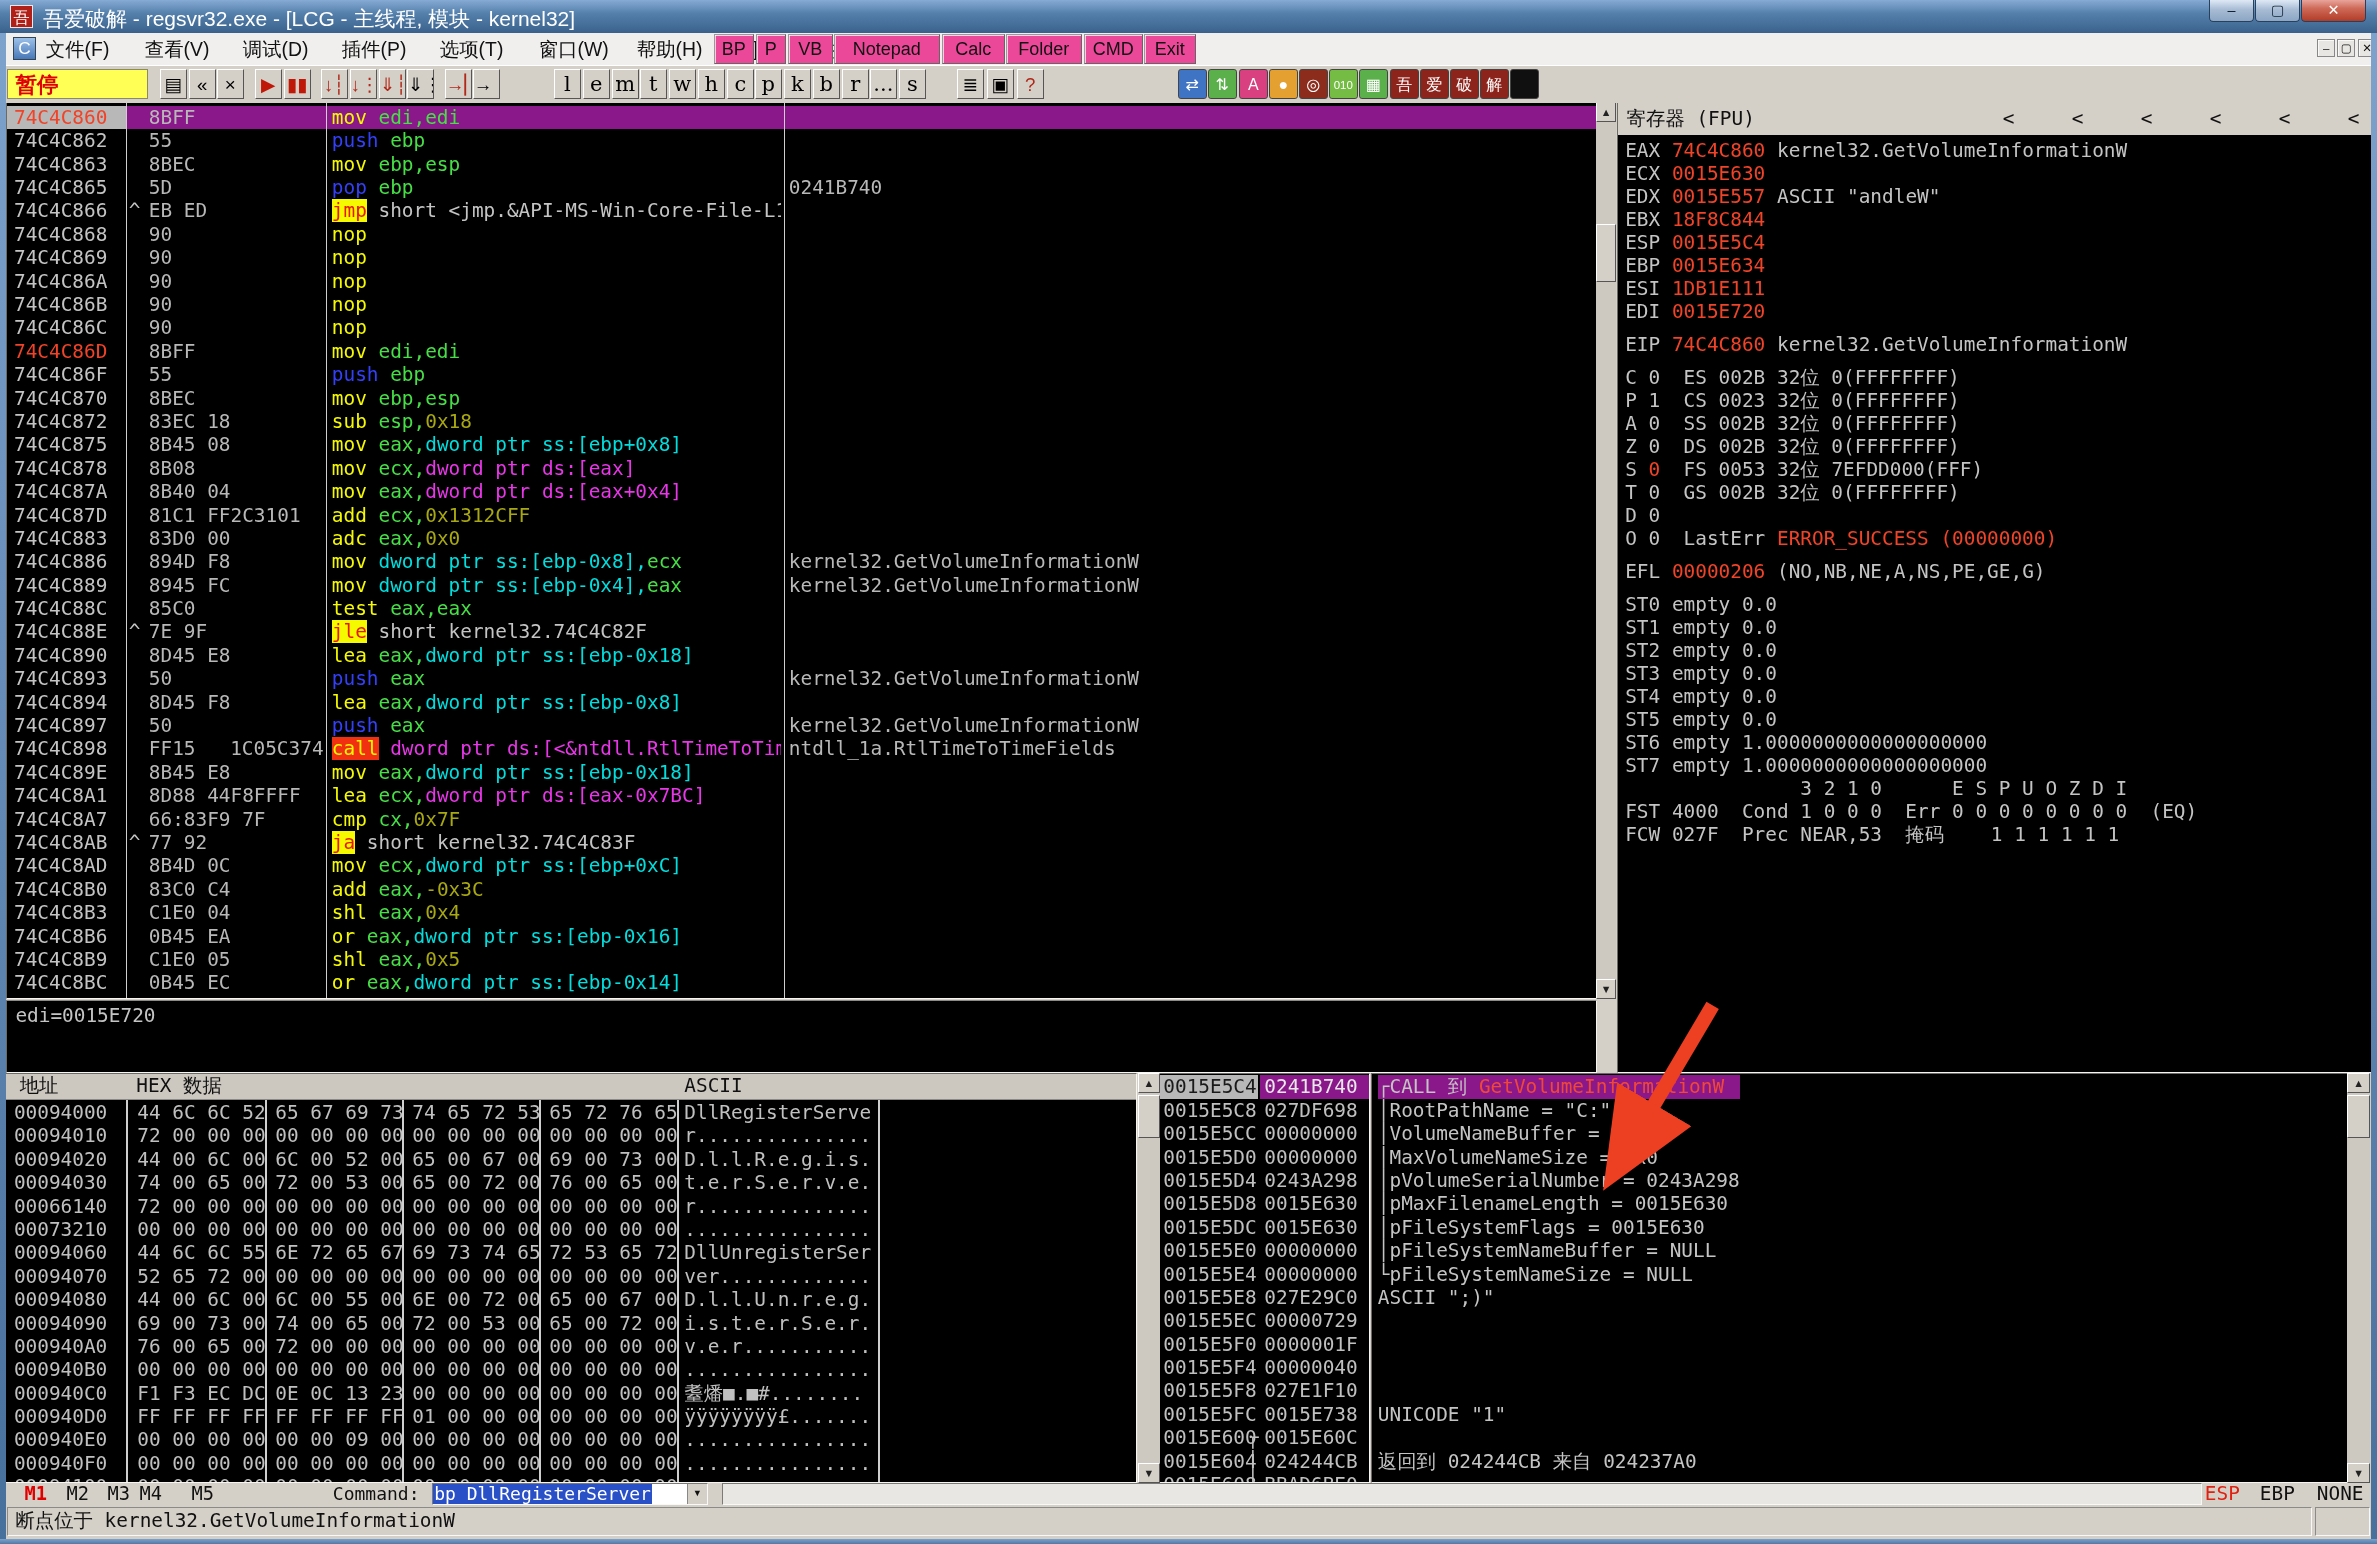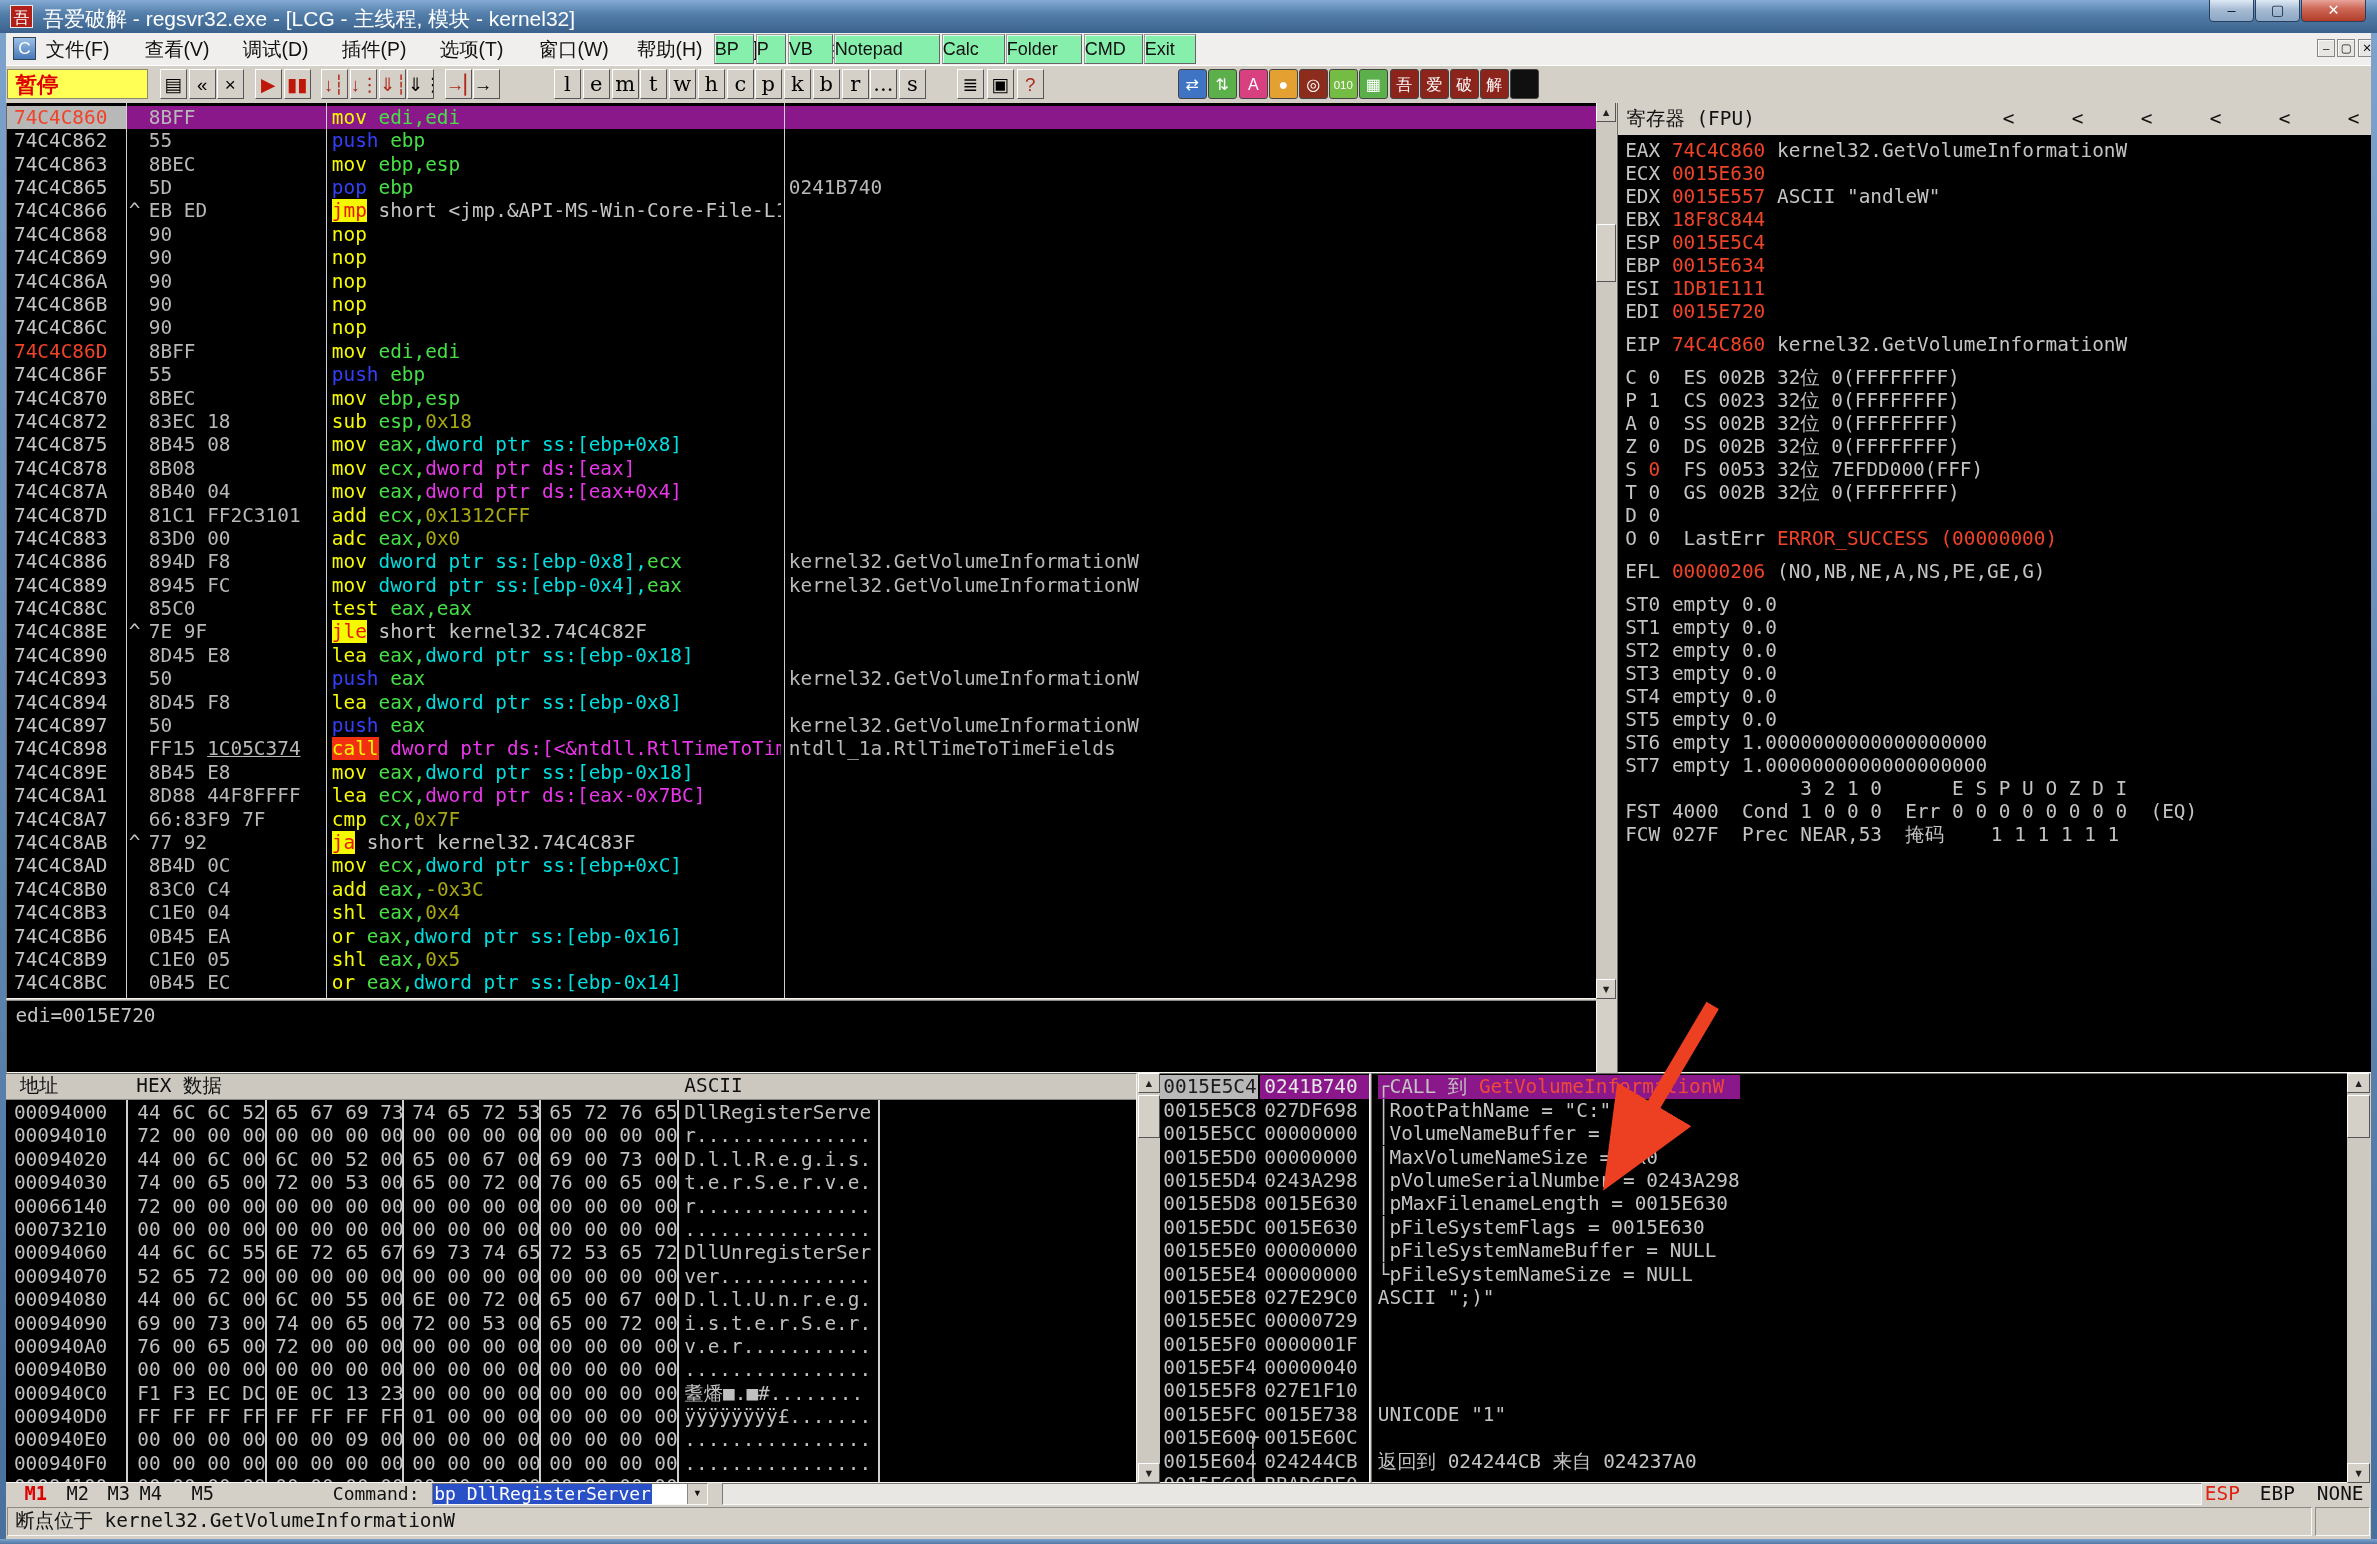--- a/index.html
+++ b/index.html
@@ -20,23 +20,23 @@
   .wbtn{position:absolute;top:0;height:21.6px;border:0.7px solid #27405e;border-top:none;
     background:linear-gradient(#dfe9f5,#a8bcd4 45%,#8ba6c4);border-radius:0 0 4.3px 4.3px;color:#123;
     font-size:14.4px;text-align:center;line-height:20px;box-sizing:border-box;}
   #btn-min{left:2209px;width:45px;} #btn-max{left:2255px;width:45px;}
   #btn-close{left:2301px;width:65px;background:linear-gradient(#e8a49b,#cf6a58 40%,#b13c28);color:#fff;}
   
   #menubar{position:absolute;left:5.8px;right:5.8px;top:33px;height:32px;background:#f0efee;border-bottom:0.7px solid #b8b4ac;z-index:30;}
   #menu-cicon{position:absolute;left:7.2px;top:4.3px;width:23px;height:23px;background:linear-gradient(#9cc0e8,#4878b8);
     border:0.7px solid #345;color:#fff;font-size:17.3px;text-align:center;line-height:21.6px;box-sizing:border-box;}
   .mitem{position:absolute;top:0;height:32px;line-height:32px;font-size:19.4px;color:#111;white-space:pre;}
-  .pbtn{position:absolute;top:1.4px;height:30px;background:#86efac;border:0.7px solid #999;
+  .pbtn{position:absolute;top:1.4px;height:30px;background:#ec4899;border:0.7px solid #999;
     border-right-color:#666;border-bottom-color:#666;box-shadow:inset 0.7px 0.7px 0 #fff;
-    font-size:18px;color:#111;text-align:left;line-height:29px;box-sizing:border-box;}
+    font-size:18px;color:#111;text-align:center;line-height:29px;box-sizing:border-box;}
   .mdibtn{position:absolute;top:5.8px;width:18.7px;height:18.7px;background:#e8e6e2;border:0.7px solid #888;
     box-shadow:inset 0.7px 0.7px 0 #fff;font-size:11.5px;text-align:center;line-height:17.3px;color:#111;box-sizing:border-box;}
   
   #toolbar{position:absolute;left:5.8px;right:5.8px;top:65px;height:37px;background:#d4d0c8;border-top:0.7px solid #fff;z-index:30;}
   #pause-box{position:absolute;left:1.4px;top:2.9px;width:141px;height:30px;background:#ffff55;border:0.7px solid #8a8a6a;
     color:#e00000;font-size:21.6px;line-height:29px;padding-left:7.2px;box-sizing:border-box;font-weight:bold;}
   .tbtn{position:absolute;top:2.9px;width:27px;height:30px;background:#d4d0c8;border:0.7px solid #fff;
     border-right-color:#555;border-bottom-color:#555;text-align:center;line-height:29px;font-size:18.7px;
     box-sizing:border-box;white-space:nowrap;overflow:hidden;}
   .tbtn.serif{font-family:"DejaVu Serif",serif;font-size:21px;}
@@ -53,21 +53,21 @@
   .da{position:absolute;left:0;width:119px;padding-left:7.2px;box-sizing:border-box;color:#c4c4c4;}
   .sel .da{background:#b8b8b8;}
   .da.red{color:#f04328;}
   .dm{position:absolute;left:122px;width:18.7px;color:#c4c4c4;}
   .db{position:absolute;left:142px;width:175px;color:#b8b8b8;overflow:hidden;}
   .di{position:absolute;left:325px;width:449px;overflow:hidden;}
   .dc{position:absolute;left:782px;right:0;color:#b8b8b8;overflow:hidden;}
   .tw{color:#c4c4c4;} .ty{color:#f6fa00;} .tb{color:#3340f8;} .tg{color:#46e046;}
   .tc{color:#00dede;} .tm{color:#e836e8;} .to{color:#a8a812;} .tr{color:#f04328;}
   .tj{background:#f6fa00;color:#e81800;} .tcl{background:#f03010;color:#f6fa00;}
-  .tu{text-decoration:underline;}
+  .tu{margin-left:23px;}
   .thr{color:#f04838;}
   
   #infostrip{left:5.8px;top:1000px;width:1591px;height:73px;border-top:1.4px solid #8a8a86;}
   #infostrip div{padding:2.9px 0 0 8.6px;font-size:19.4px;color:#c4c4c4;white-space:pre;}
   
   .sbar{position:absolute;background:#cdc9c1;z-index:20;}
   .sbtn{position:absolute;left:0;right:0;height:20px;background:#d4d0c8;border:0.7px solid #fff;
     border-right-color:#555;border-bottom-color:#555;font-size:10.8px;color:#222;text-align:center;line-height:18.7px;box-sizing:border-box;}
   .sthumb{position:absolute;left:0;right:0;background:#d4d0c8;border:0.7px solid #fff;border-right-color:#555;border-bottom-color:#555;box-sizing:border-box;}
   

